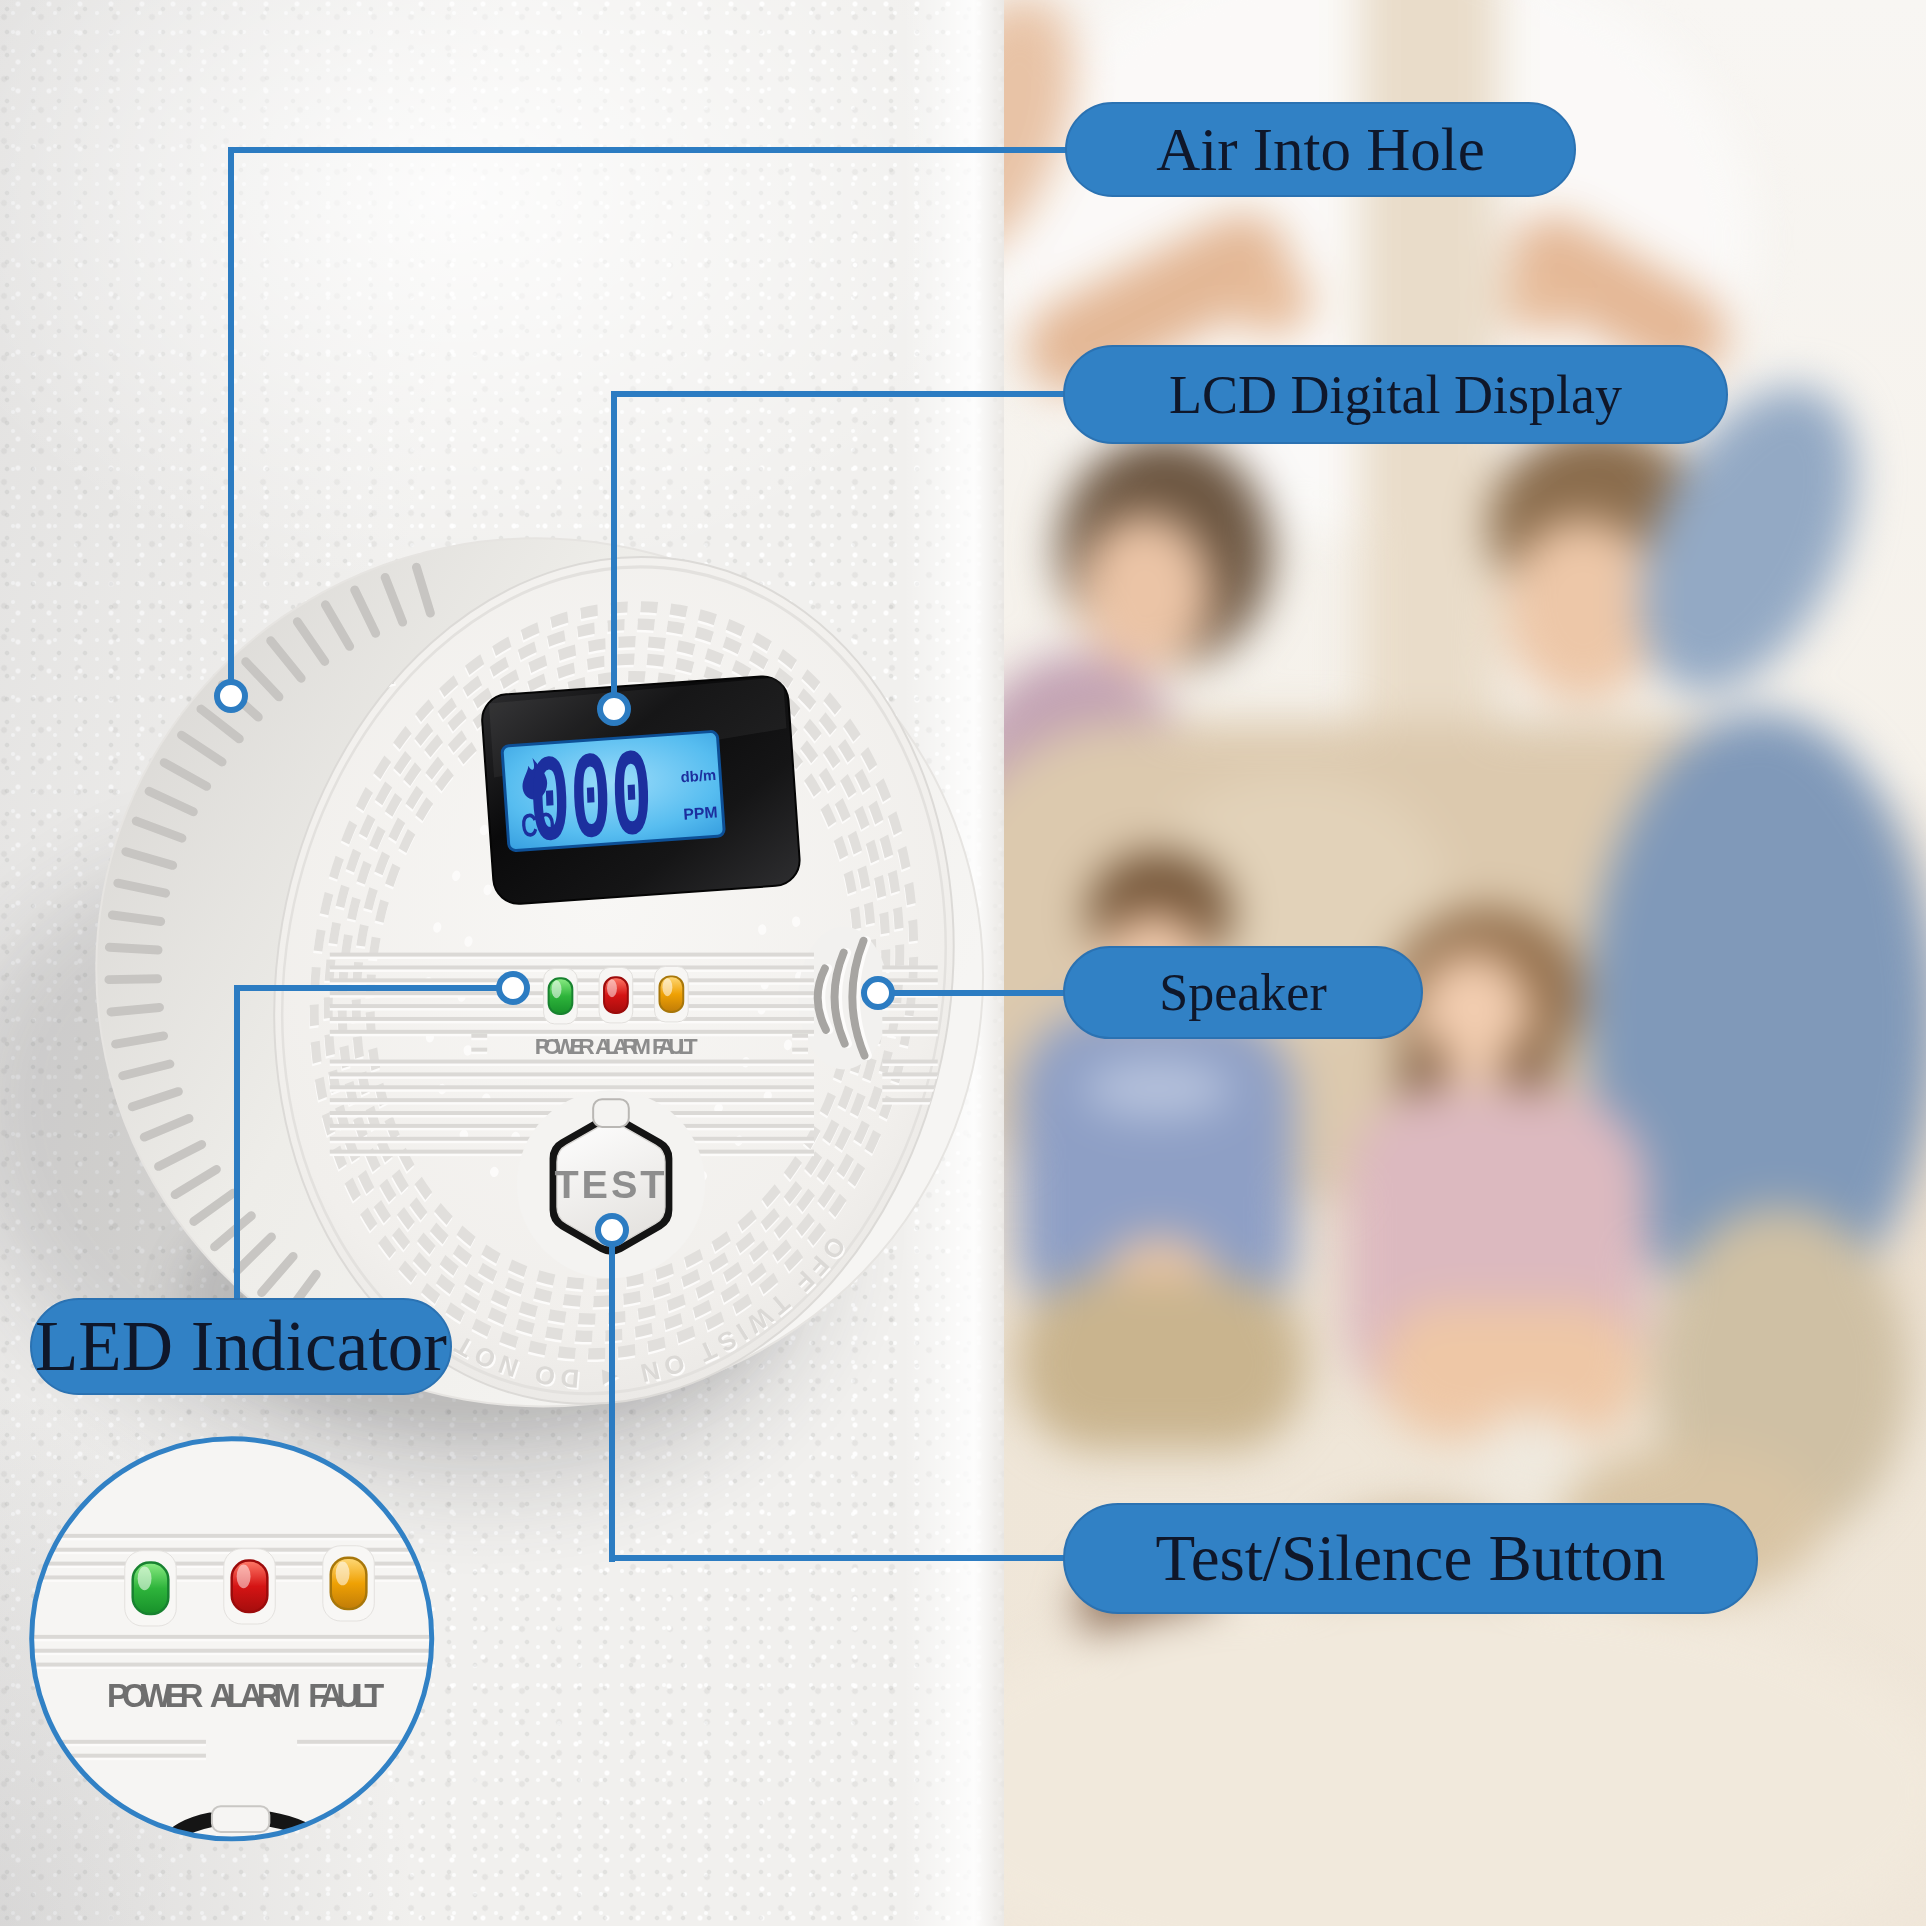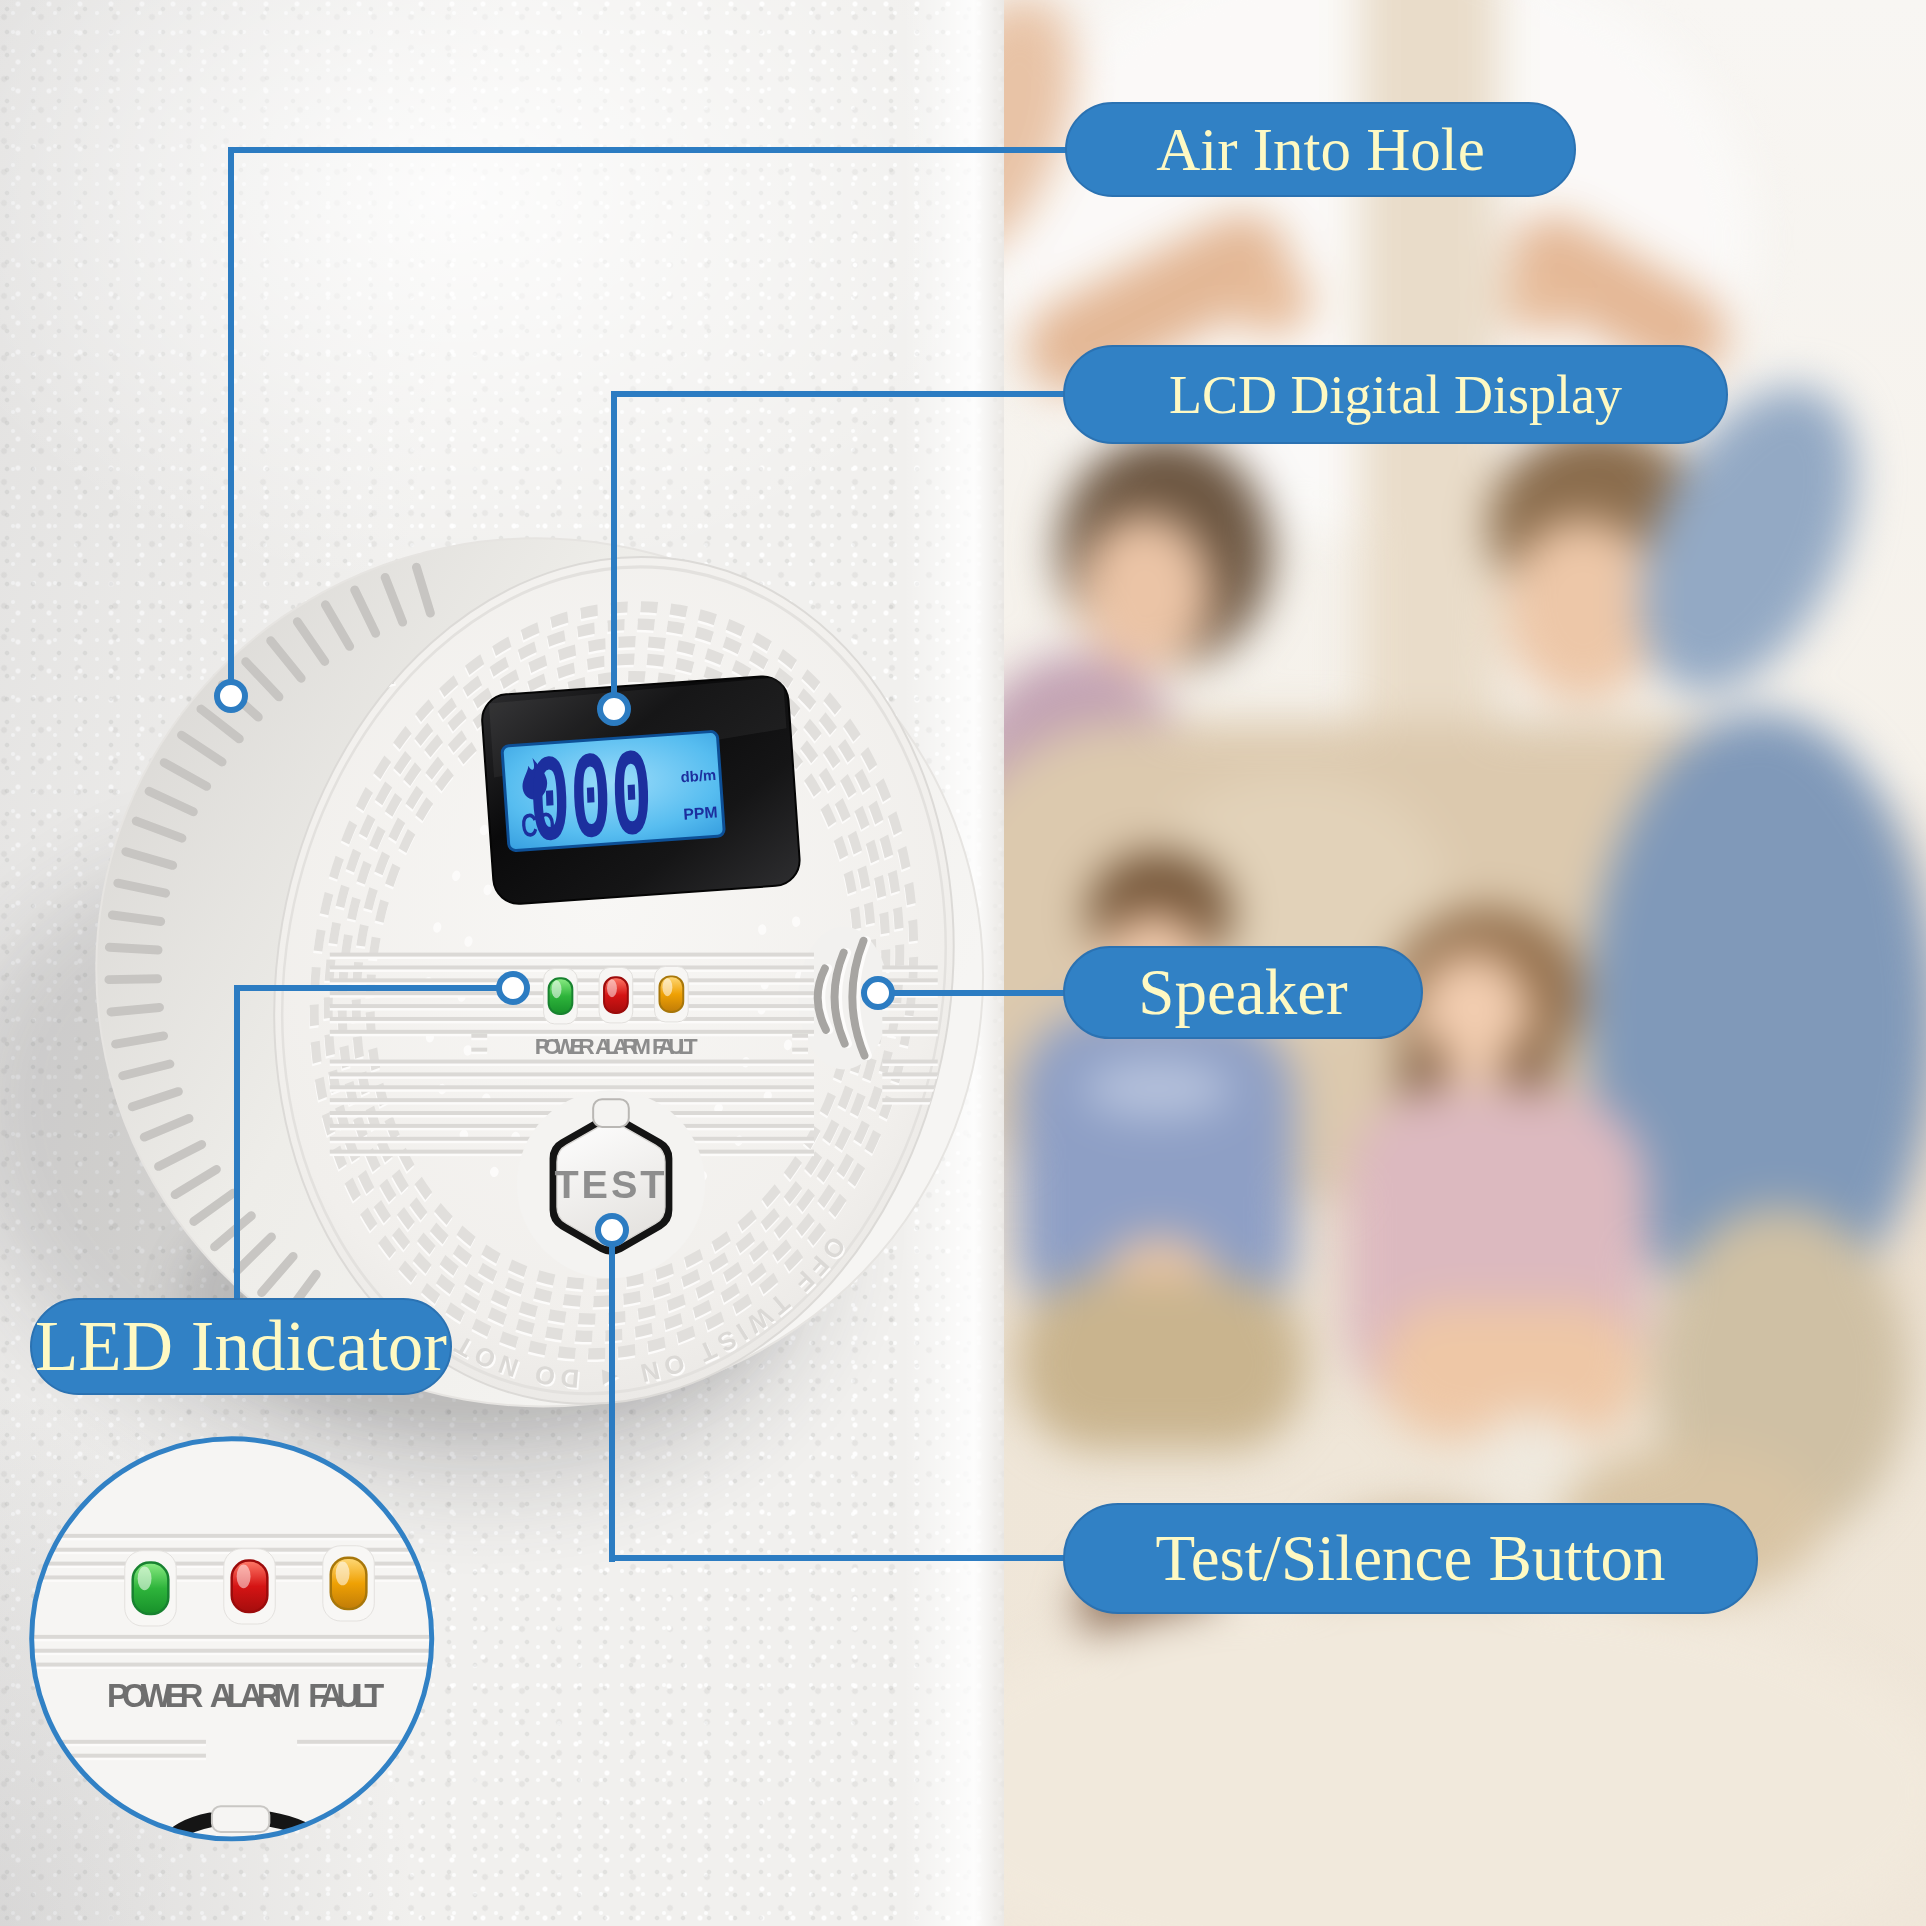--- a/index.html
+++ b/index.html
@@ -21,21 +21,21 @@
   
   #photo{position:absolute;left:1004px;top:0;width:923px;height:1927px;overflow:hidden;
     background:linear-gradient(#f8f6f3 0%,#f5f1ea 40%,#ecdfd2 52%,#e9dbca 58%,#efe6d8 75%,#f0e7da 100%);}
   #photo .pblur{position:absolute;left:-40px;top:-40px;right:-40px;bottom:-40px;filter:blur(22px);}
   .blob{position:absolute;border-radius:50%;}
   
   .cline{position:absolute;background:#2c7cc2;z-index:30;}
   .cdot{position:absolute;width:22px;height:22px;border-radius:50%;background:#ffffff;
         border:6px solid #2c7cc2;z-index:31;}
   .pill{position:absolute;background:#3181c5;border:2px solid #2b72b2;box-sizing:border-box;
-        color:#fef9c3;font-family:"Liberation Serif",serif;text-align:center;z-index:32;
+        color:#0f172a;font-family:"Liberation Serif",serif;text-align:center;z-index:32;
         display:flex;align-items:center;justify-content:center;}
   #device-svg{position:absolute;left:0;top:0;z-index:10;pointer-events:none;}
 </style>
 </head>
 <body>
 
 <div id="stage">
 
   <div id="wall"></div>
 
@@ -394,21 +394,21 @@
   <div class="cdot" style="left:496px;top:971px;"></div>
   <div class="cdot" style="left:861px;top:976px;"></div>
   <div class="cdot" style="left:595px;top:1213px;"></div>
 
   <div class="pill" style="left:1065px;top:102px;width:511px;height:95px;border-radius:48px;font-size:61px;">
       <span>Air Into Hole</span>
     </div>
   <div class="pill" style="left:1063px;top:345px;width:665px;height:99px;border-radius:50px;font-size:54px;">
       <span>LCD Digital Display</span>
     </div>
-  <div class="pill" style="left:1063px;top:946px;width:360px;height:93px;border-radius:47px;font-size:65px;">
+  <div class="pill" style="left:1063px;top:946px;width:360px;height:93px;border-radius:47px;font-size:52px;">
       <span>Speaker</span>
     </div>
   <div class="pill" style="left:30px;top:1298px;width:422px;height:97px;border-radius:49px;font-size:71px;">
       <span>LED Indicator</span>
     </div>
   <div class="pill" style="left:1063px;top:1503px;width:695px;height:111px;border-radius:55px;font-size:65px;">
       <span>Test/Silence Button</span>
     </div>
 </div>
 

